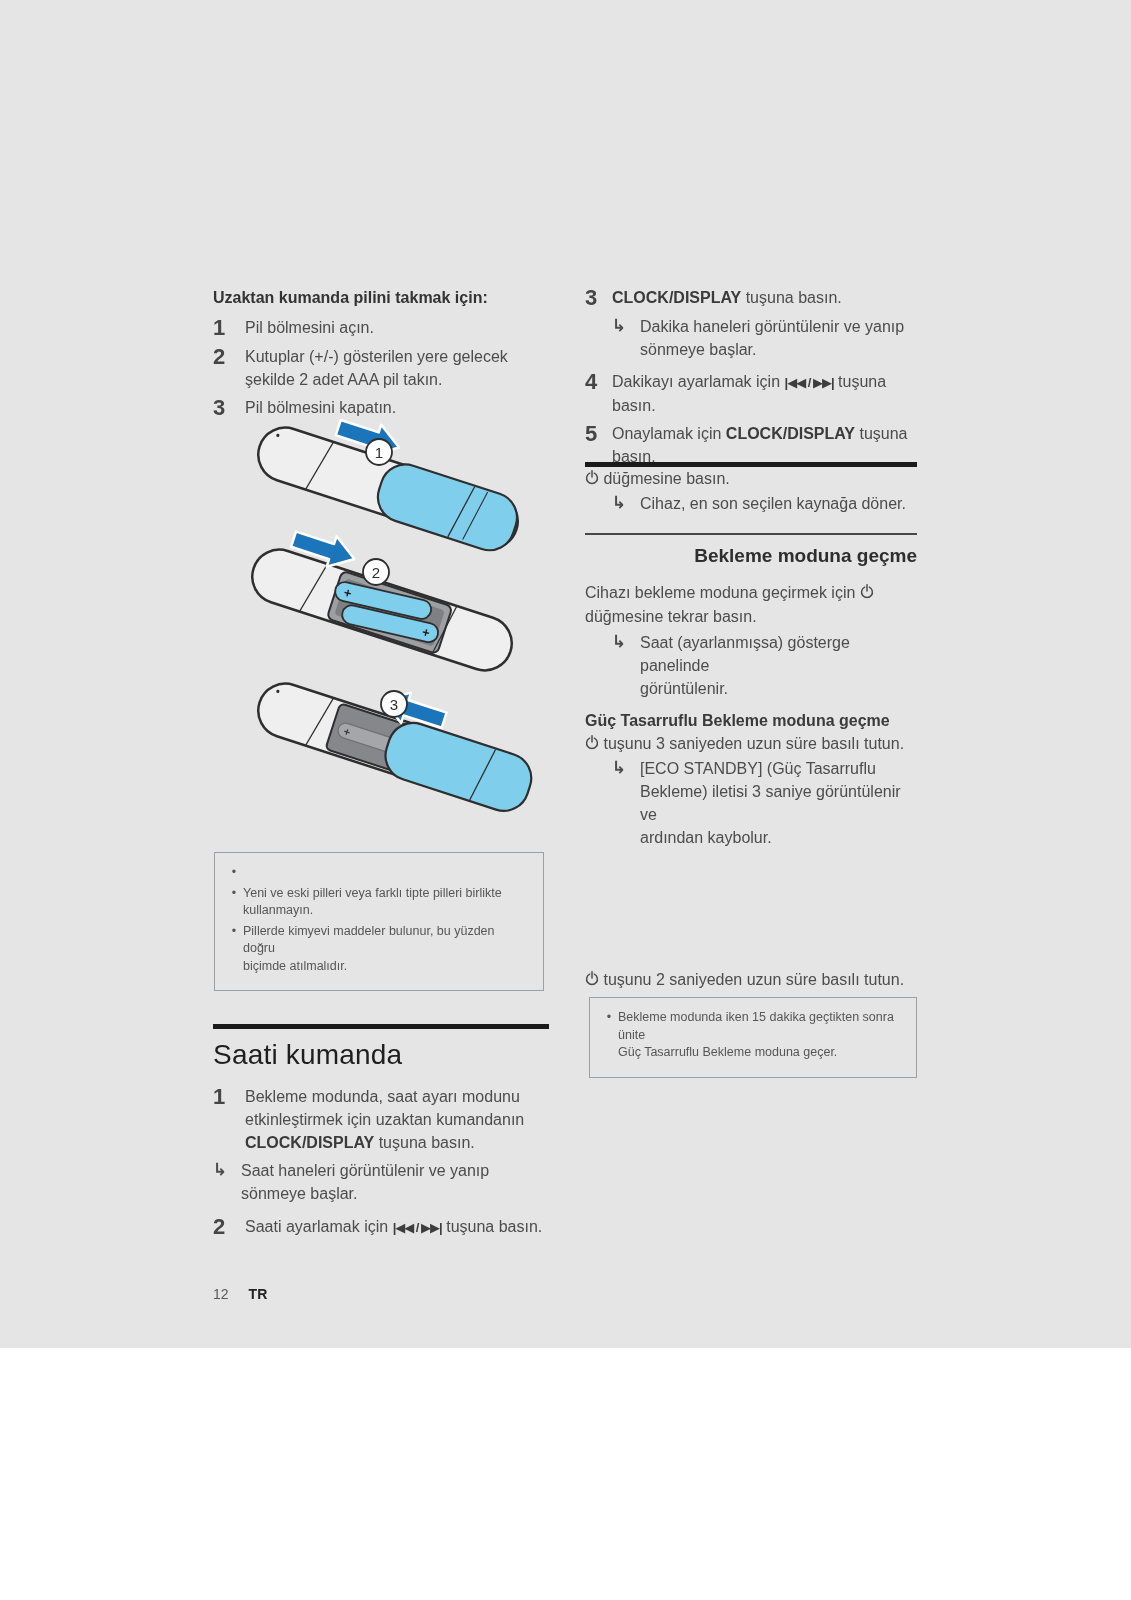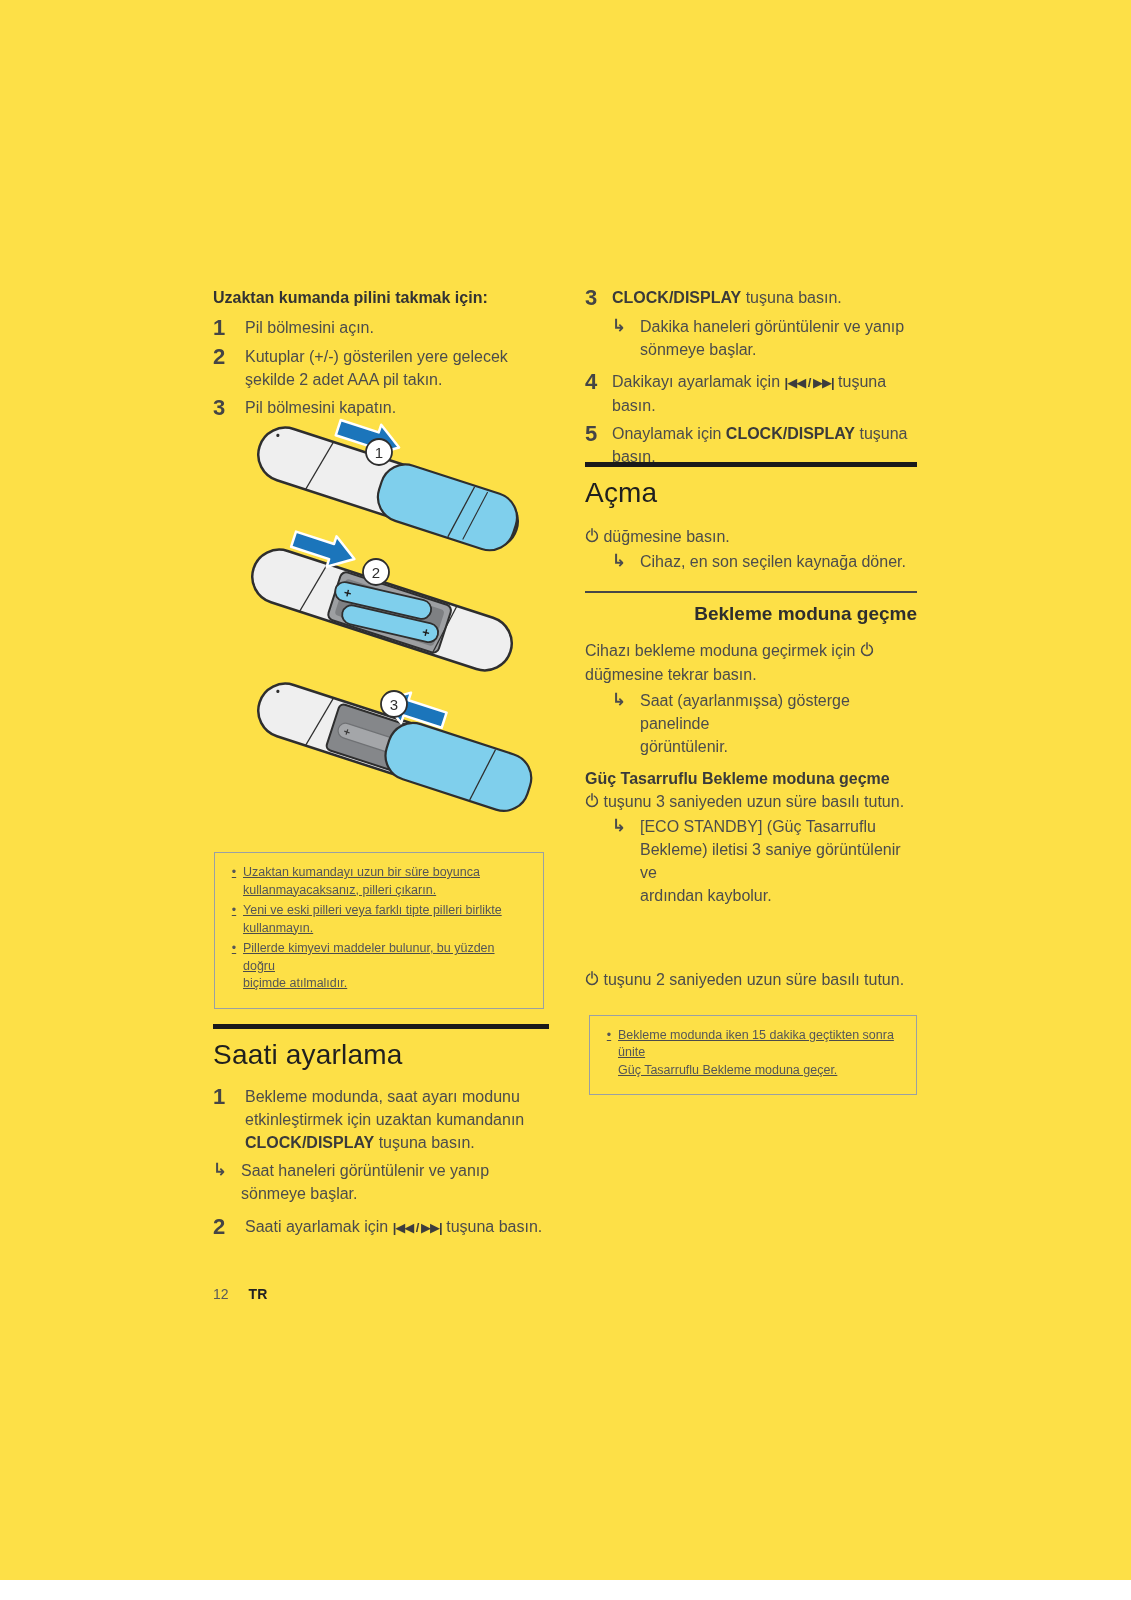--- a/index.html
+++ b/index.html
@@ -1,18 +1,18 @@
 <!DOCTYPE html>
 <html><head>
 <meta charset="utf-8">
 <style>
   html,body{margin:0;padding:0;background:#ffffff;}
-  .page{position:relative;width:1131px;height:1580px;background:#fde047;overflow:hidden;
+  .page{position:relative;width:1131px;height:1348px;background:#e5e5e5;overflow:hidden;
         font-family:"Liberation Sans","DejaVu Sans",sans-serif;color:#4c4c4c;
-        font-size:16px;line-height:23px;text-decoration:underline;}
+        font-size:16px;line-height:23px;}
   .abs{position:absolute;}
   .t{white-space:pre-line;}
   .h1{font-size:28px;line-height:32px;color:#1f1f1f;font-weight:400;letter-spacing:.2px;}
   .rule-thick{height:5px;background:#1a1a1a;}
   .rule-thin{height:2px;background:#474747;}
   .bold-head{font-weight:700;color:#333;}
   .subhead{font-size:19px;line-height:24px;font-weight:700;color:#2e2e2e;text-align:right;}
   .bhead{font-weight:700;color:#3a3a3a;}
   .step{display:flex;margin-bottom:5px;}
   .step-num{flex:none;font-size:22px;line-height:24px;font-weight:700;color:#454545;}
@@ -104,40 +104,38 @@
       <circle cx="181" cy="290" r="13" fill="#ffffff" stroke="#2e2e2e" stroke-width="1.8"></circle>
       <text x="181" y="295.5" text-anchor="middle" font-size="15" fill="#2e2e2e">3</text>
     </svg>
   </div>
 
   <div class="abs infobox" style="left:214px;top:852px;width:330px;">
     <div class="infobox-body">
       <ul>
         <li>
             <span class="blt">•</span>
-            <span class="t">Uzaktan kumandayı uzun bir süre boyunca
-kullanmayacaksanız, pilleri çıkarın.</span>
           </li>
         <li>
             <span class="blt">•</span>
             <span class="t">Yeni ve eski pilleri veya farklı tipte pilleri birlikte
 kullanmayın.</span>
           </li>
         <li>
             <span class="blt">•</span>
             <span class="t">Pillerde kimyevi maddeler bulunur, bu yüzden doğru
 biçimde atılmalıdır.</span>
           </li>
       </ul>
     </div>
   </div>
 
   <div class="abs" style="left:213px;top:1024px;width:336px;">
     <div class="rule-thick"></div>
-    <div class="h1" style="margin:10px 0 14px 0;">Saati ayarlama</div>
+    <div class="h1" style="margin:10px 0 14px 0;">Saati kumanda</div>
     <div class="step">
       <div class="step-num w32">1</div>
       <div class="step-body"><span class="t">Bekleme modunda, saat ayarı modunu
 etkinleştirmek için uzaktan kumandanın
 </span><span class="bhead t">CLOCK/DISPLAY</span><span class="t"> tuşuna basın.</span></div>
     </div>
     <div class="sub">
       <span class="sub-arr">↳</span>
       <span class="sub-txt t">Saat haneleri görüntülenir ve yanıp
 sönmeye başlar.</span>
@@ -165,21 +163,20 @@
     </div>
     <div class="step" style="margin-top:2px;">
       <div class="step-num w27">5</div>
       <div class="step-body"><span class="t">Onaylamak için </span><span class="bhead t">CLOCK/DISPLAY</span><span class="t"> tuşuna
 basın.</span></div>
     </div>
   </div>
 
   <div class="abs" style="left:585px;top:462px;width:332px;">
     <div class="rule-thick"></div>
-    <div class="h1" style="margin:10px 0 16px 0;">Açma</div>
     <div><span class="power"><svg width="14" height="15" viewBox="0 0 24 26">
             <path d="M8,5.5 A9.4,9.4 0 1 0 16,5.5" fill="none" stroke="#4c4c4c" stroke-width="2.6" stroke-linecap="round"></path>
             <line x1="12" y1="1.5" x2="12" y2="12" stroke="#4c4c4c" stroke-width="2.6" stroke-linecap="round"></line>
           </svg></span><span class="t"> düğmesine basın.</span></div>
     <div class="sub" style="margin-left:27px;margin-top:1px;">
       <span class="sub-arr">↳</span>
       <span class="sub-txt t">Cihaz, en son seçilen kaynağa döner.</span>
     </div>
 
     <div class="rule-thin" style="margin-top:18px;"></div>

